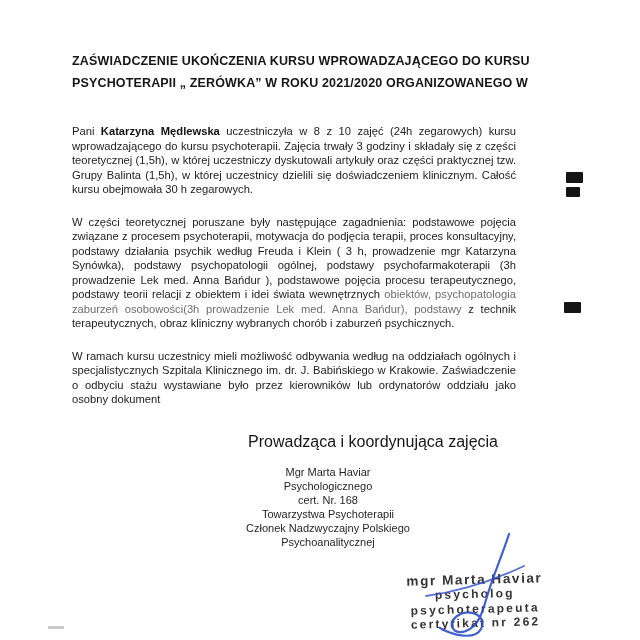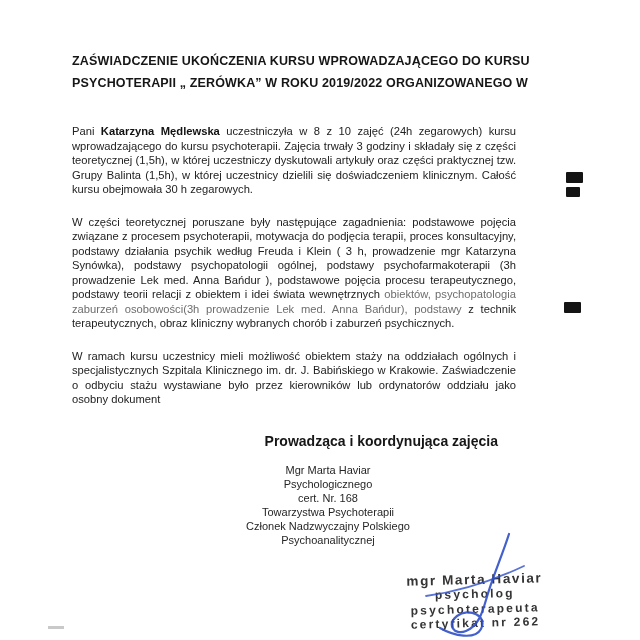--- a/index.html
+++ b/index.html
@@ -35,22 +35,22 @@
   }
   p.body-par b { color: #111; }
   .faded {
     color: #6d6d6d;
     filter: blur(0.3px);
   }
   .sig-heading {
     margin-top: 26px;
     text-align: right;
     padding-right: 18px;
-    font-weight: bold;
-    font-size: 14px;
+    font-weight: normal;
+    font-size: 16px;
     color: #161616;
   }
   .credentials {
     margin: 14px 78px 0 auto;
     width: 220px;
     text-align: center;
     font-size: 11px;
     line-height: 14px;
     color: #262626;
   }
@@ -94,28 +94,28 @@
   }
 </style>
 </head>
 <body>
 
 <div class="page">
   <div class="content">
 
     <div class="title">
       <div>ZAŚWIADCZENIE UKOŃCZENIA KURSU WPROWADZAJĄCEGO DO KURSU</div>
-      <div>PSYCHOTERAPII „ ZERÓWKA”  W ROKU 2019/2022 ORGANIZOWANEGO W</div>
+      <div>PSYCHOTERAPII „ ZERÓWKA”  W ROKU 2021/2020 ORGANIZOWANEGO W</div>
     </div>
 
     <p class="body-par"><span>Pani </span><b>Katarzyna Mędlewska</b><span> uczestniczyła w 8 z 10  zajęć (24h zegarowych) kursu wprowadzającego do kursu psychoterapii. Zajęcia trwały 3 godziny i składały się z części teoretycznej (1,5h), w której uczestniczy dyskutowali artykuły oraz części praktycznej tzw. Grupy Balinta (1,5h), w której uczestnicy dzielili się doświadczeniem klinicznym. Całość kursu obejmowała 30 h zegarowych.</span></p>
 
     <p class="body-par"><span>W części teoretycznej poruszane były następujące zagadnienia: podstawowe pojęcia związane z procesem psychoterapii, motywacja do podjęcia terapii, proces konsultacyjny, podstawy działania psychik według Freuda i Klein ( 3 h, prowadzenie mgr Katarzyna Synówka), podstawy psychopatologii ogólnej, podstawy psychofarmakoterapii (3h prowadzenie  Lek med. Anna Bańdur ), podstawowe pojęcia procesu terapeutycznego, podstawy teorii relacji z obiektem i idei świata wewnętrznych </span><span class="faded">obiektów, psychopatologia zaburzeń osobowości(3h prowadzenie Lek med. Anna Bańdur), podstawy </span><span>z technik terapeutycznych, obraz kliniczny wybranych chorób i zaburzeń psychicznych.</span></p>
 
-    <p class="body-par">W ramach kursu uczestnicy mieli możliwość obiektem staży na oddziałach ogólnych i specjalistycznych Szpitala Klinicznego  im. dr.  J. Babińskiego  w Krakowie. Zaświadczenie o odbyciu stażu wystawiane było przez kierowników lub ordynatorów oddziału jako osobny dokument</p>
+    <p class="body-par">W ramach kursu uczestnicy mieli możliwość odbywania według na oddziałach ogólnych i specjalistycznych Szpitala Klinicznego  im. dr.  J. Babińskiego  w Krakowie. Zaświadczenie o odbyciu stażu wystawiane było przez kierowników lub ordynatorów oddziału jako osobny dokument</p>
 
     <div class="sig-heading">Prowadząca i koordynująca zajęcia</div>
 
     <div class="credentials">
       <div>Mgr Marta Haviar</div>
       <div>Psychologicznego</div>
       <div>cert. Nr. 168</div>
       <div>Towarzystwa Psychoterapii</div>
       <div>Członek Nadzwyczajny Polskiego</div>
       <div>Psychoanalitycznej</div>

